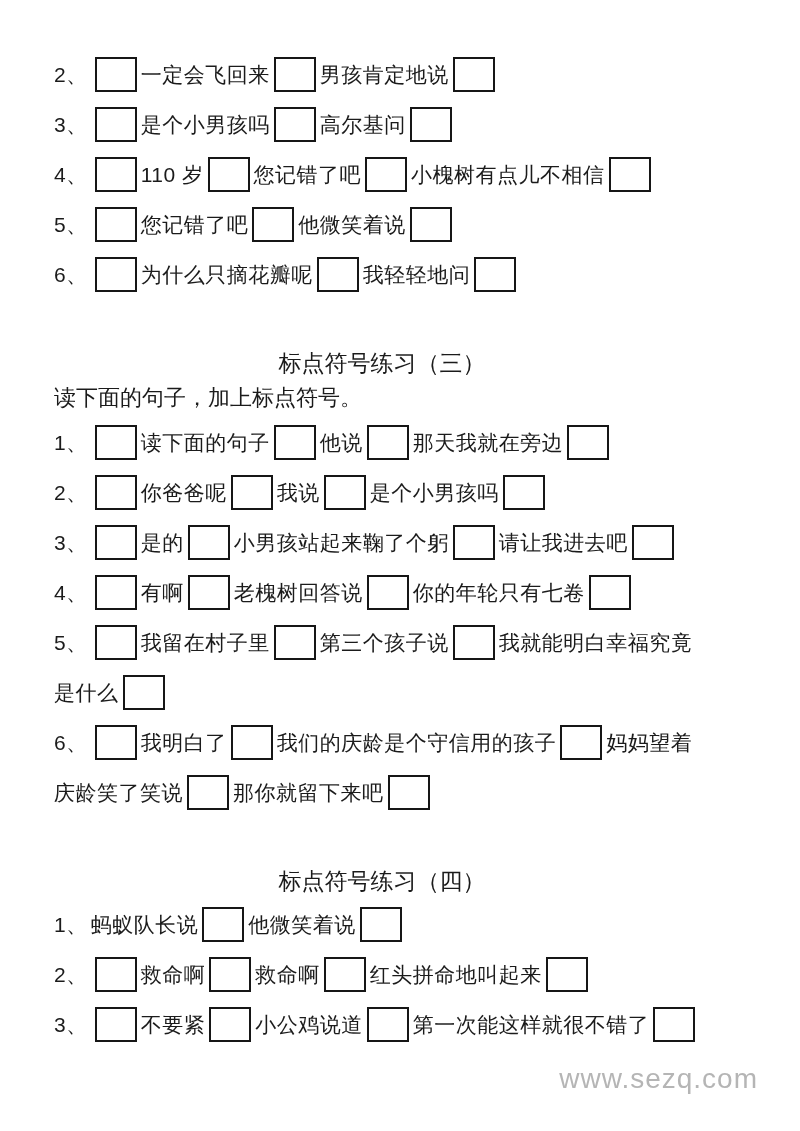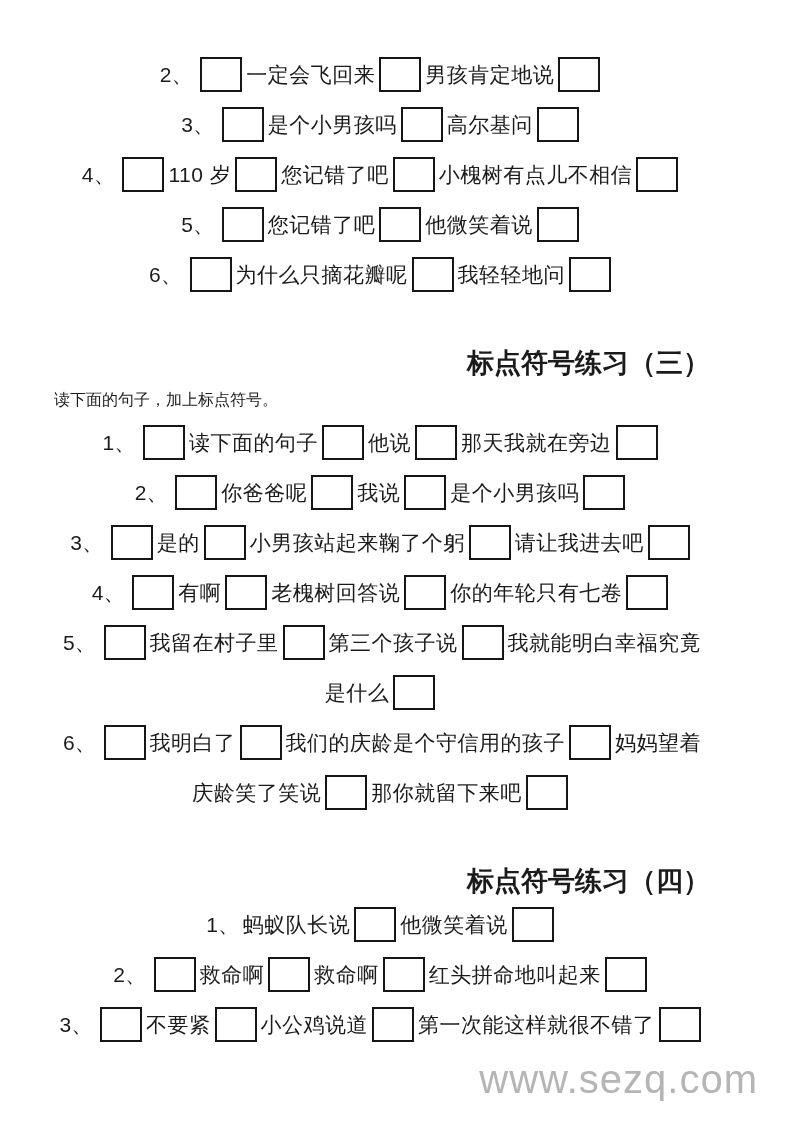--- a/index.html
+++ b/index.html
@@ -15,56 +15,56 @@
     font-family: "Liberation Sans", "DejaVu Sans", sans-serif;
     color: #1b1b1b;
   }
   .content {
     padding: 50px 90px 0 54px;
   }
   .section + .section {
     margin-top: 48px;
   }
   .section-title {
-    text-align: right;
-    font-weight: bold;
-    font-size: 27px;
+    text-align: center;
+    font-weight: normal;
+    font-size: 23px;
     line-height: 30px;
     margin-bottom: 4px;
   }
   .instruction {
-    font-size: 16px;
+    font-size: 22px;
     line-height: 36px;
+    font-family: Liberation Mono, monospace;
   }
   .item {
     font-size: 21px;
     line-height: 50px;
     letter-spacing: 0.5px;
-    text-align: center;
   }
   .num {
     margin-right: 3px;
   }
   .pbox {
     display: inline-block;
     width: 42px;
     height: 35px;
     box-sizing: border-box;
     border: 2px solid #161616;
     background: #ffffff;
     margin: 0 4px;
     vertical-align: middle;
     position: relative;
     top: -2px;
   }
   .watermark {
     position: absolute;
     top: 1054px;
     right: 42px;
-    font-size: 40px;
+    font-size: 28px;
     line-height: 50px;
     color: #b5b5b5;
     letter-spacing: 1px;
   }
 </style>
 </head>
 <body>
 
 <div class="content">
   <div>

